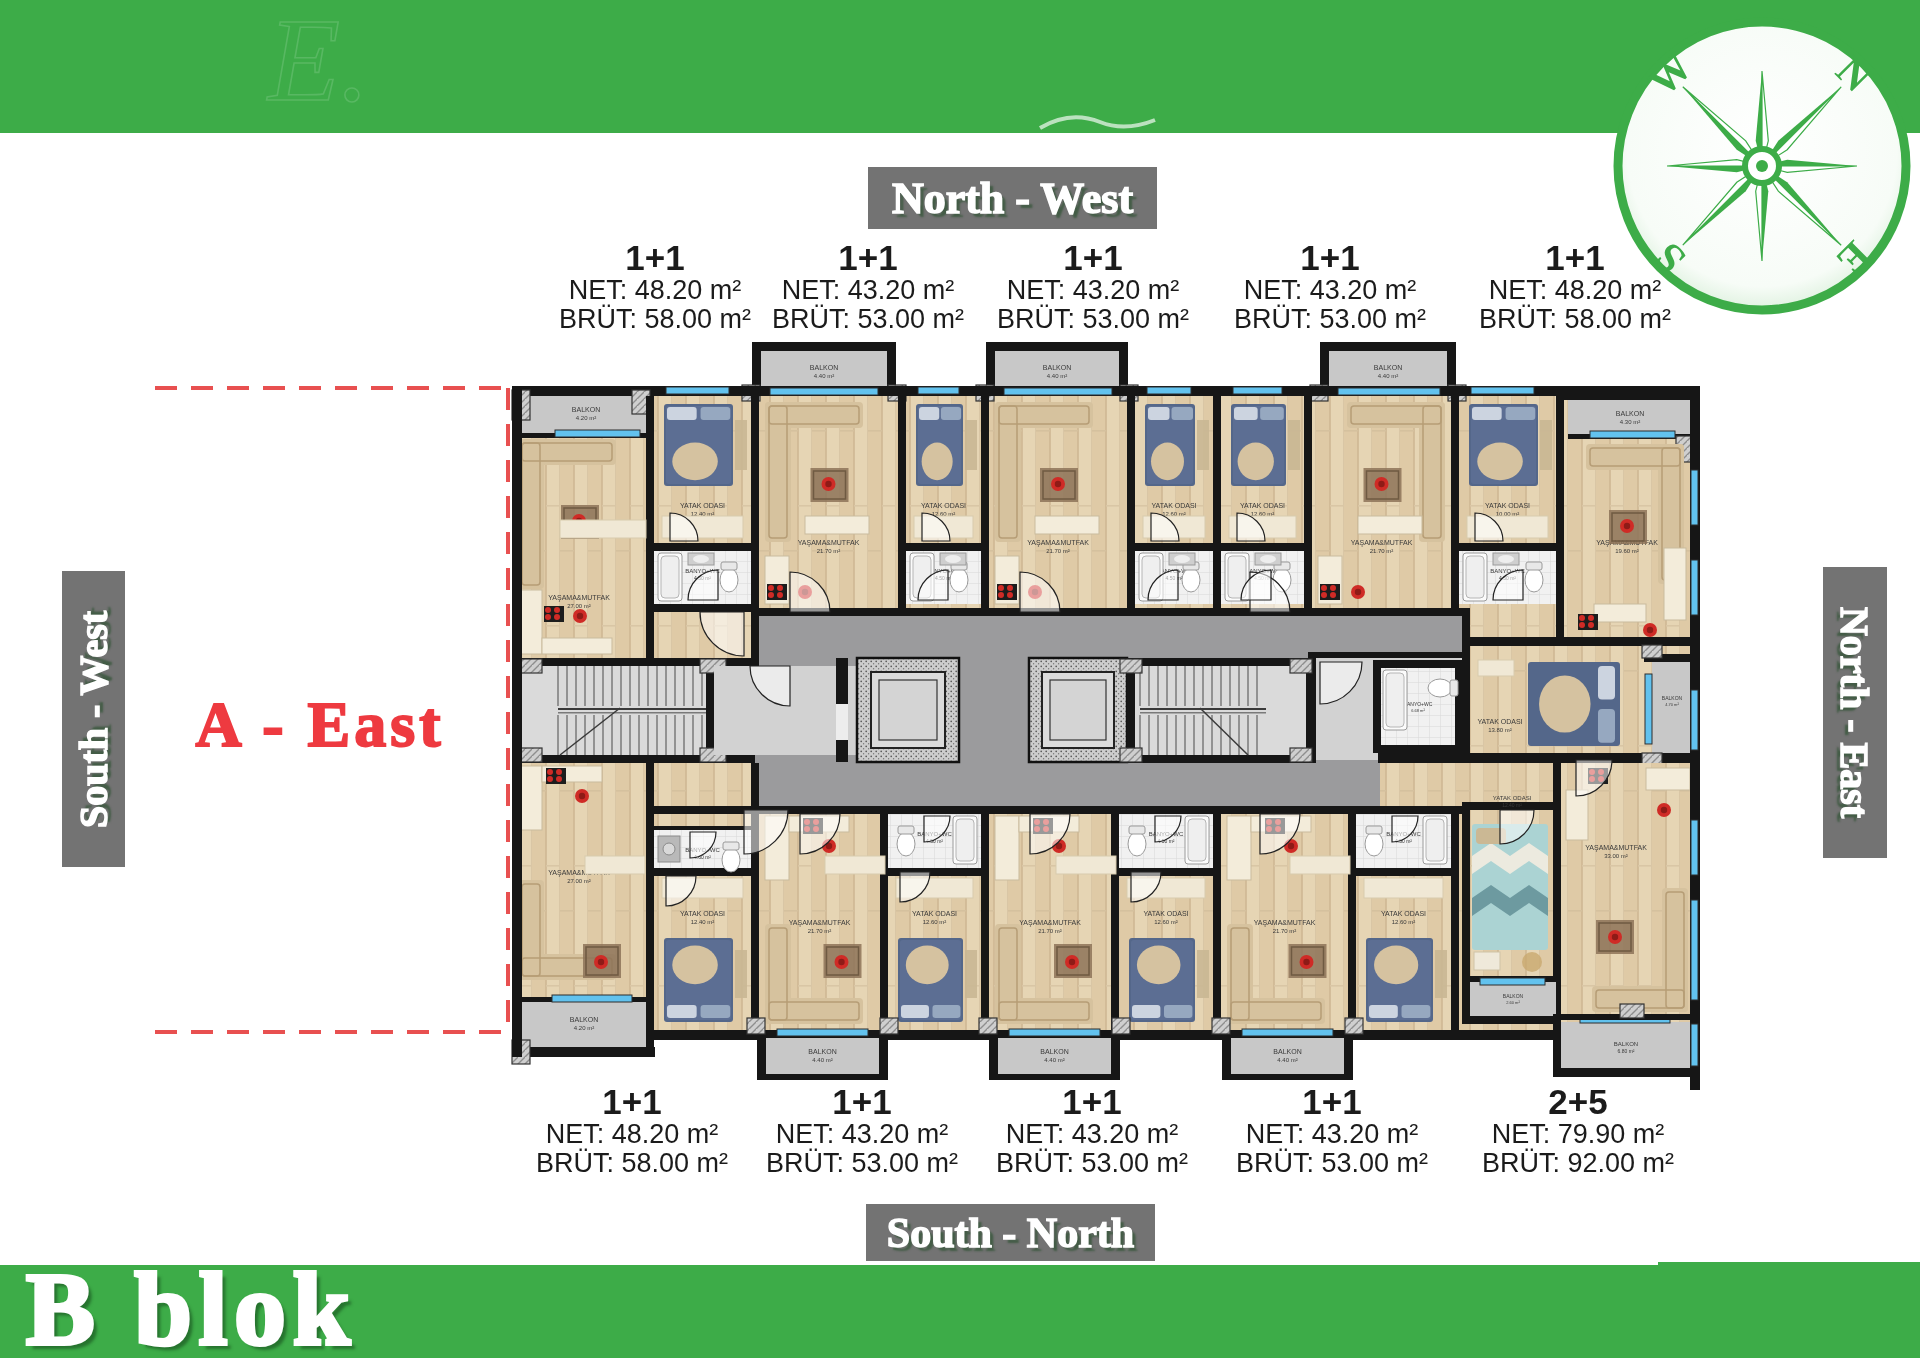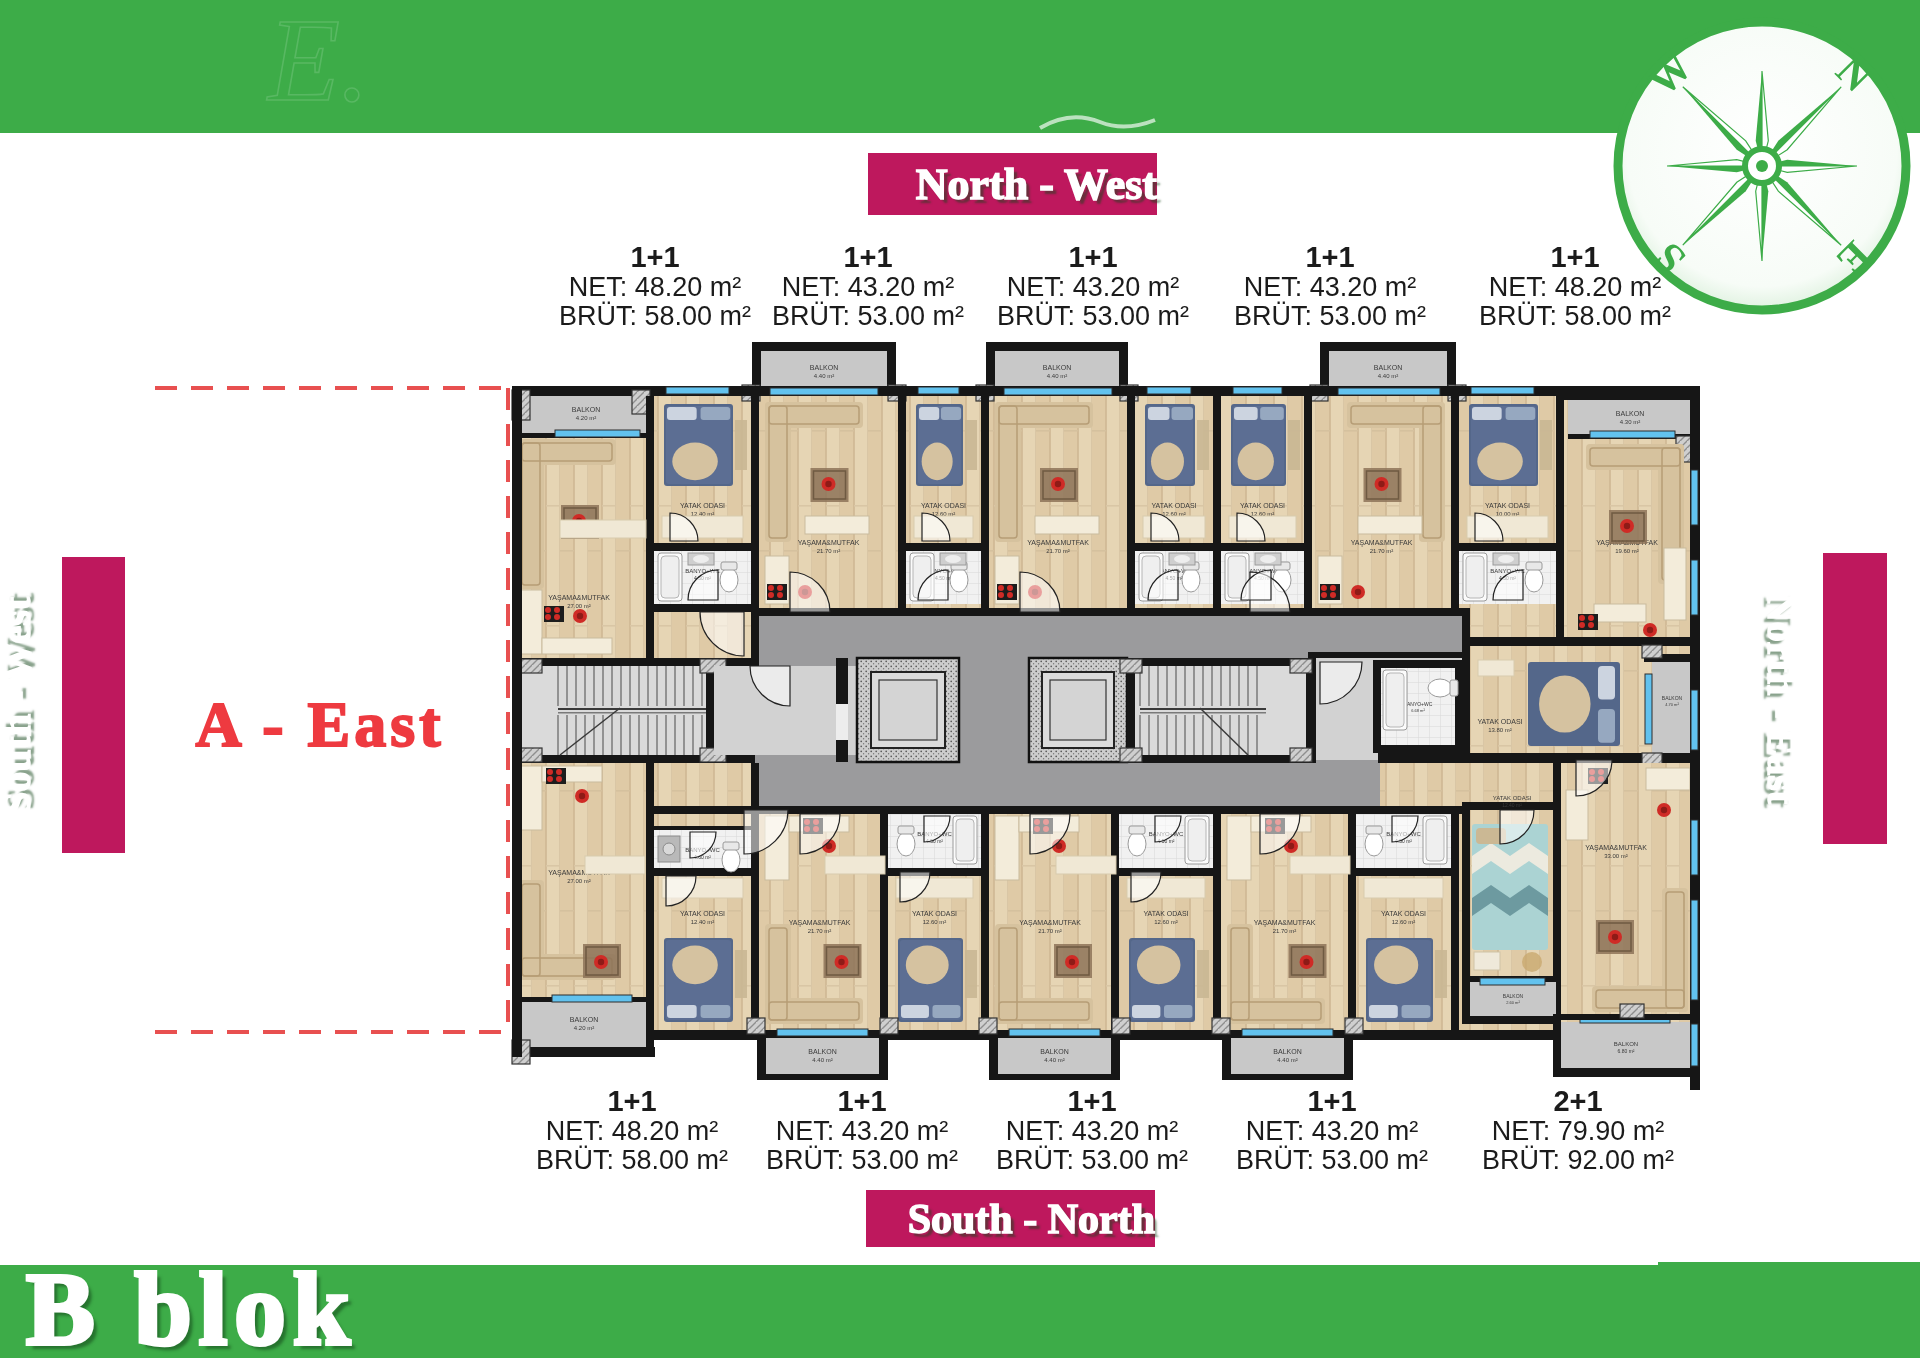--- a/index.html
+++ b/index.html
@@ -1,18 +1,18 @@
 <!DOCTYPE html>
 <html><head><meta charset="utf-8"><style>
 html,body{margin:0;padding:0;width:1920px;height:1358px;background:#fff;overflow:hidden;font-family:"Liberation Sans",sans-serif;}
 .abs{position:absolute;}
-.gbox{position:absolute;background:#be185d;display:flex;align-items:center;justify-content:flex-end;}
+.gbox{position:absolute;background:#737373;display:flex;align-items:center;justify-content:center;margin-top:14px;}
 .gbox span{font-family:"Liberation Serif",serif;font-weight:bold;color:#fff;-webkit-text-stroke:1.5px #fff;text-shadow:4px 4px 2px rgba(20,70,25,0.5);}
 .spec{position:absolute;text-align:center;color:#1b1b1b;line-height:29px;font-size:27px;width:300px;}
-.spec b{font-size:29px;}
+.spec b{font-size:35px;}
 </style></head><body>
 
 <div class="abs" style="left:0;top:0;width:1920px;height:133px;background:#3dac48"></div>
 
 <svg class="abs" style="left:0;top:0" width="1920" height="133">
     <text x="268" y="100" font-family="Liberation Serif,serif" font-style="italic" font-size="118" fill="none" stroke="#58b862" stroke-width="1.6">E.</text>
     <path d="M1040 128 q 30 -18 60 -6 q 25 10 55 -2" fill="none" stroke="rgba(255,255,255,0.65)" stroke-width="4"></path>
   </svg>
 
 <svg class="abs" style="left:1612px;top:16px" width="300" height="300" viewBox="0 0 300 300">
@@ -85,21 +85,21 @@
 <div class="spec" style="left:1425px;top:243px;"><b>1+1</b><br>NET: 48.20 m²<br>BRÜT: 58.00 m²</div>
 
 <div class="spec" style="left:482px;top:1087px;"><b>1+1</b><br>NET: 48.20 m²<br>BRÜT: 58.00 m²</div>
 
 <div class="spec" style="left:712px;top:1087px;"><b>1+1</b><br>NET: 43.20 m²<br>BRÜT: 53.00 m²</div>
 
 <div class="spec" style="left:942px;top:1087px;"><b>1+1</b><br>NET: 43.20 m²<br>BRÜT: 53.00 m²</div>
 
 <div class="spec" style="left:1182px;top:1087px;"><b>1+1</b><br>NET: 43.20 m²<br>BRÜT: 53.00 m²</div>
 
-<div class="spec" style="left:1428px;top:1087px;"><b>2+1</b><br>NET: 79.90 m²<br>BRÜT: 92.00 m²</div>
+<div class="spec" style="left:1428px;top:1087px;"><b>2+5</b><br>NET: 79.90 m²<br>BRÜT: 92.00 m²</div>
 
 <div class="abs" style="left:0;top:1265px;width:1920px;height:93px;background:#3dac48"></div>
 <div class="abs" style="left:1658px;top:1262px;width:262px;height:4px;background:#3dac48"></div>
 
 <div class="abs" style="left:26px;top:1250px;font-family:'Liberation Serif',serif;font-weight:bold;font-size:103px;color:#fff;-webkit-text-stroke:4px #fff;text-shadow:5px 5px 3px rgba(20,70,25,0.55);letter-spacing:7px;">B blok</div>
 <svg class="abs" style="left:0;top:0" width="1920" height="1358" viewBox="0 0 1920 1358">
     <defs>
       <pattern id="wd" width="28" height="120" patternUnits="userSpaceOnUse">
         <rect width="28" height="120" fill="#e6d5b4"></rect>
         <rect width="14" height="120" fill="#dfcaa6"></rect>

